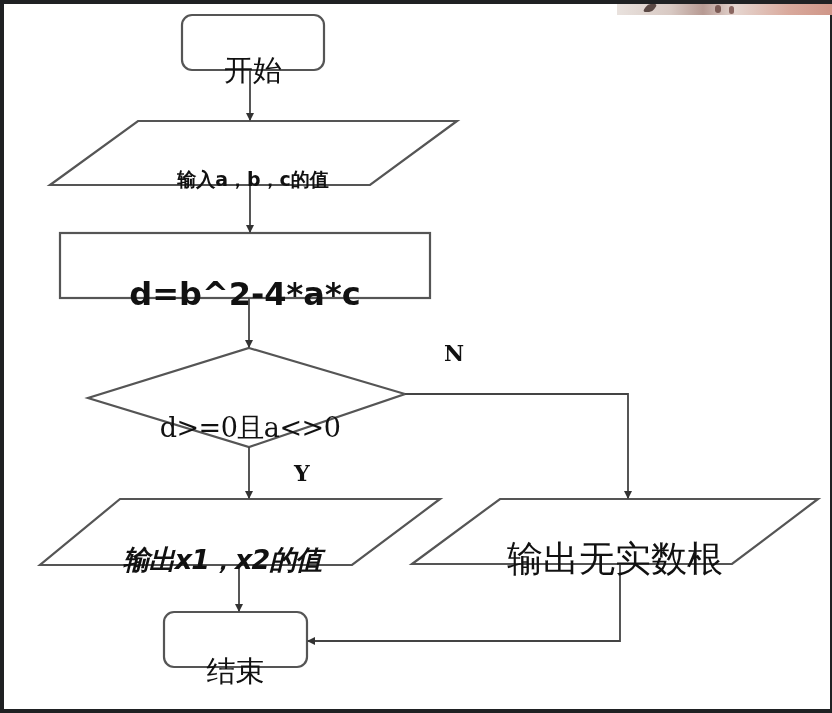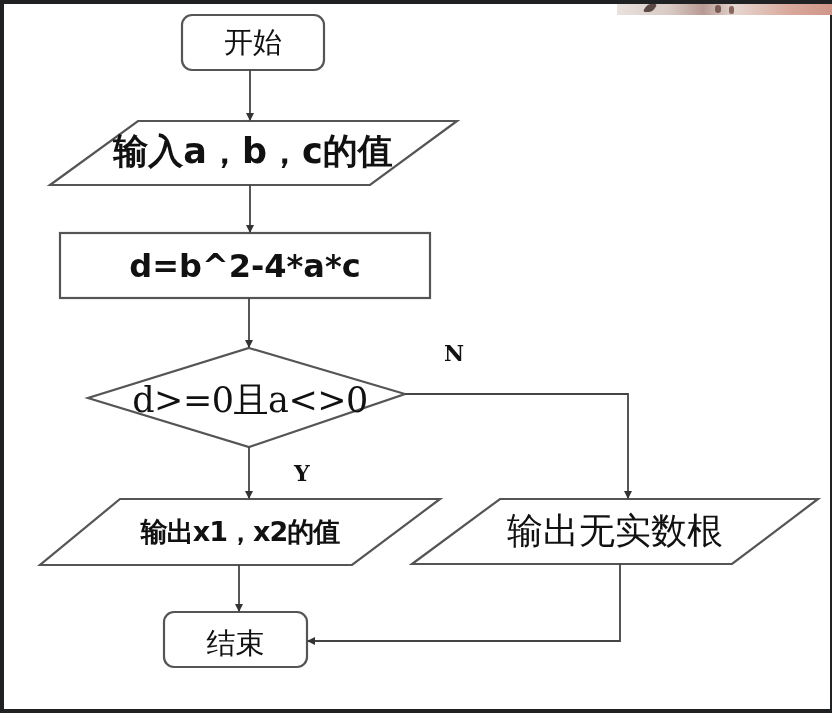--- a/index.html
+++ b/index.html
@@ -21,20 +21,21 @@
       background: linear-gradient(90deg, #e9e2de 0%, #d8c9c3 25%, #b79a93 40%, #e6d6d0 55%, #d9a99c 80%, #cf9688 100%);
     }
     .photo-mark {
       position: absolute; height: 8px; background: #5a4844; border-radius: 3px;
     }
     svg.chart { position: absolute; left: 0; top: 0; }
     .lbl {
       position: absolute; color: #111; white-space: nowrap;
       display: flex; align-items: center; justify-content: center;
       font-weight: bold;
+      margin-top: 28px;
     }
     .lbl.serif { font-family: "DejaVu Serif", "Liberation Serif", serif; font-weight: normal; }
     .yn {
       position: absolute; font-family: "DejaVu Serif", "Liberation Serif", serif;
       font-weight: bold; font-size: 22px; color: #111;
     }
   </style>
 </head>
 <body>
 
@@ -74,26 +75,26 @@
     <line x1="249" y1="298" x2="249" y2="347" marker-end="url(#arrow)"></line>
     <line x1="249" y1="447" x2="249" y2="498" marker-end="url(#arrow)"></line>
     <polyline points="405,394 628,394 628,498" marker-end="url(#arrow)"></polyline>
     <line x1="239" y1="565" x2="239" y2="611" marker-end="url(#arrow)"></line>
     <polyline points="620,564 620,641 308,641" marker-end="url(#arrow)"></polyline>
   </g>
 </svg>
 
 <div class="lbl" style="left:182px; top:15px; width:142px; height:55px; font-size:29px; font-weight:normal;">开始</div>
 
-<div class="lbl" style="left:90px; top:121px; width:326px; height:61px; font-size:35px;">输入a，b，c的值</div>
+<div class="lbl" style="left:90px; top:121px; width:326px; height:61px; font-size:19px;">输入a，b，c的值</div>
 
 <div class="lbl" style="left:60px; top:233px; width:370px; height:65px; font-size:32px;">d=b^2-4*a*c</div>
 
-<div class="lbl serif" style="left:120px; top:380px; width:260px; height:40px; font-size:35px; letter-spacing:-0.5px;">d&gt;=0且a&lt;&gt;0</div>
+<div class="lbl serif" style="left:120px; top:380px; width:260px; height:40px; font-size:27px; letter-spacing:-0.5px;">d&gt;=0且a&lt;&gt;0</div>
 
 <div class="yn" style="left:444px; top:340px;">N</div>
 <div class="yn" style="left:294px; top:460px;">Y</div>
 
-<div class="lbl" style="left:80px; top:499px; width:320px; height:66px; font-size:27px; letter-spacing:-1px;">输出x1，x2的值</div>
+<div class="lbl" style="left:62px; top:499px; width:320px; height:66px; font-size:27px; letter-spacing:-1px;font-style:italic;">输出x1，x2的值</div>
 
 <div class="lbl" style="left:456px; top:499px; width:318px; height:65px; font-size:36px; font-weight:normal;">输出无实数根</div>
 
 <div class="lbl" style="left:164px; top:612px; width:143px; height:64px; font-size:29px; font-weight:normal;">结束</div>
 
 </body></html>

